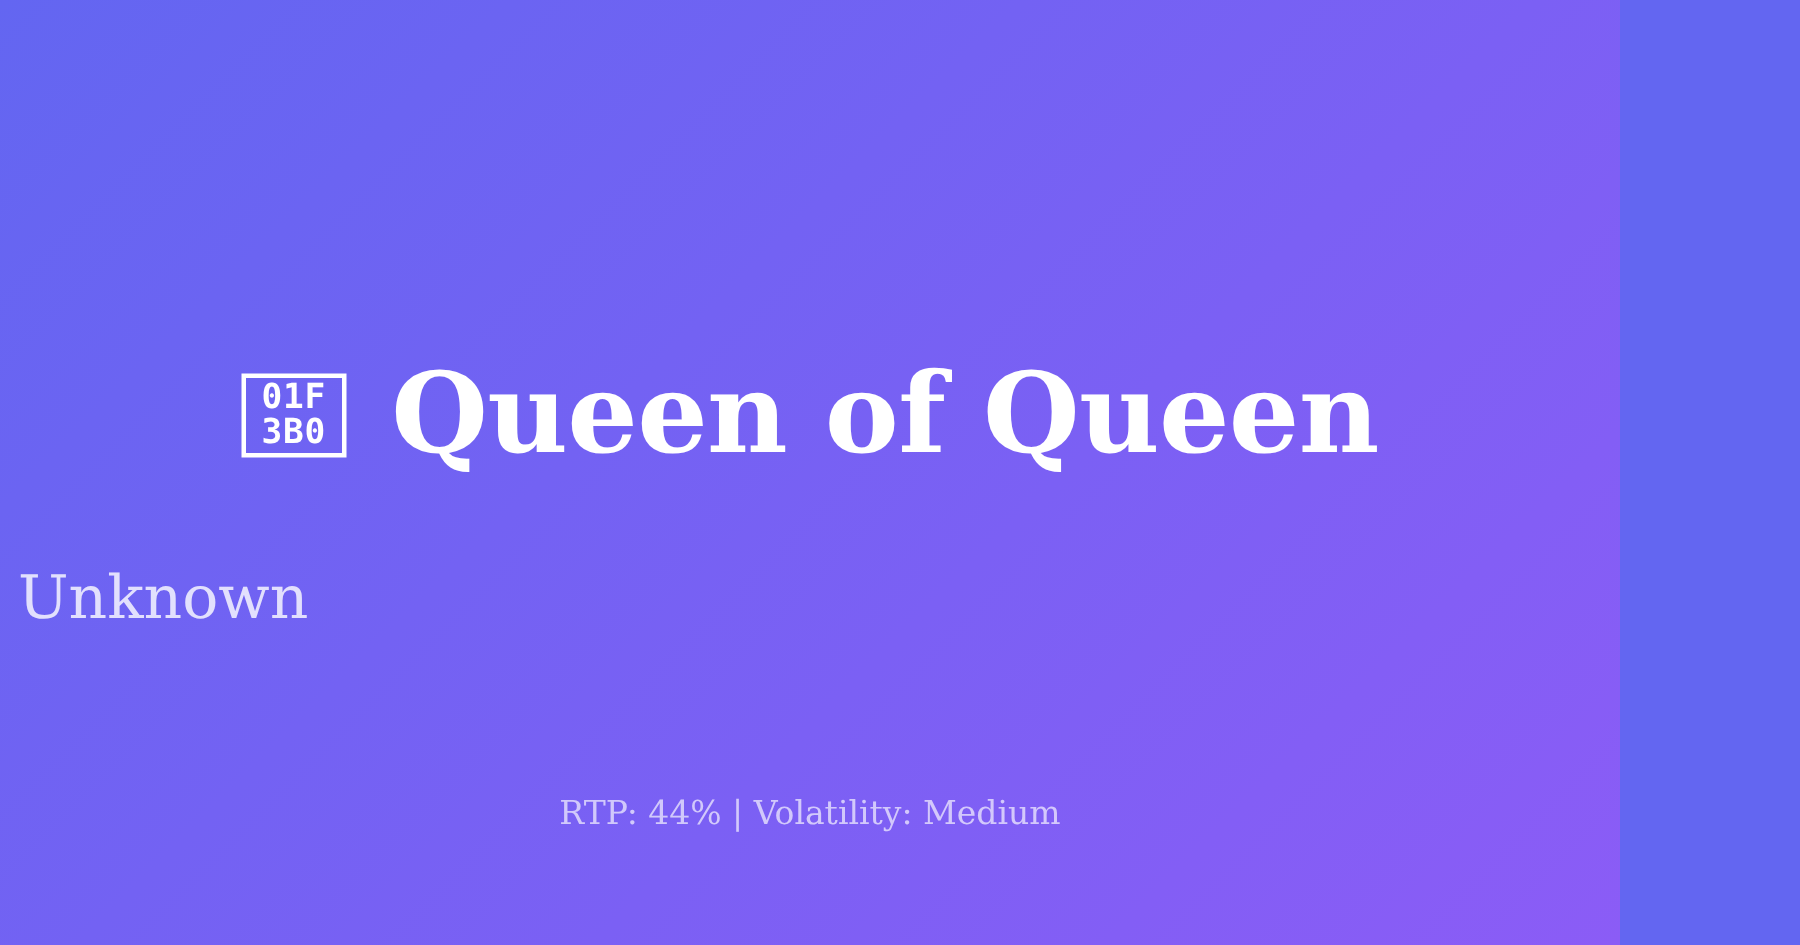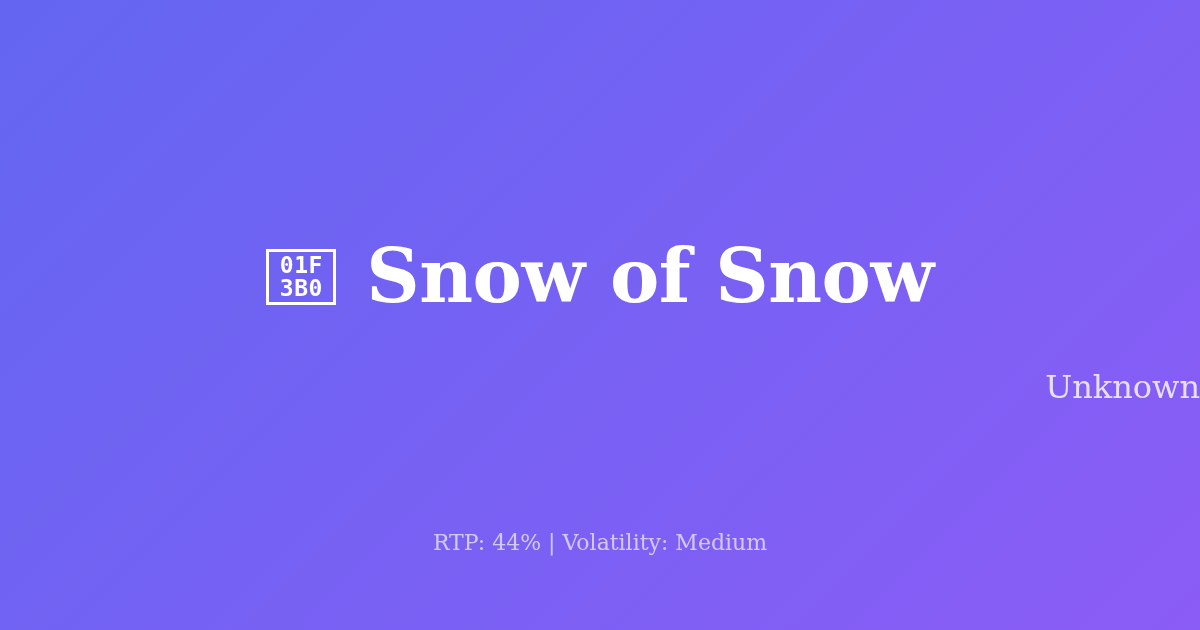--- a/index.html
+++ b/index.html
@@ -10,21 +10,21 @@
   body {
     width: 1200px;
     height: 630px;
     overflow: hidden;
     font-family: "DejaVu Serif", "Liberation Serif", serif;
     background: #6366F1;
   }
 
   .og-card {
     position: relative;
-    width: 1200px;
+    width: 1080px;
     height: 630px;
     box-sizing: border-box;
     background: linear-gradient(135deg, #6366F1 0%, #8B5CF6 100%);
     display: flex;
     flex-direction: column;
     align-items: center;
     overflow: hidden;
   }
 
   
@@ -74,27 +74,27 @@
     letter-spacing: -0.5px;
     margin: 0;
   }
 
   
   .provider {
     position: absolute;
     left: 0;
     right: 0;
     top: 366px;
-    text-align: right;
+    text-align: left;
     font-family: "DejaVu Serif", "Liberation Serif", serif;
-    font-size: 32px;
+    font-size: 40px;
     font-weight: 400;
     line-height: 42px;
     color: rgba(255, 255, 255, 0.80);
-    margin: 0;
+    margin: 12px;
     white-space: nowrap;
   }
 
   
   .stats-line {
     position: absolute;
     left: 0;
     right: 0;
     top: 528px;
     text-align: center;
@@ -112,21 +112,21 @@
 
 <div class="og-card">
 
   <div class="title-row">
 
     <span class="tofu-glyph">
       <span class="hex-line">01F</span>
       <span class="hex-line">3B0</span>
     </span>
 
-    <h1 class="game-title">Snow of Snow</h1>
+    <h1 class="game-title">Queen of Queen</h1>
 
   </div>
 
   <p class="provider">Unknown</p>
 
   <p class="stats-line">RTP: 44% | Volatility: Medium</p>
 
 </div>
 
 </body></html>

